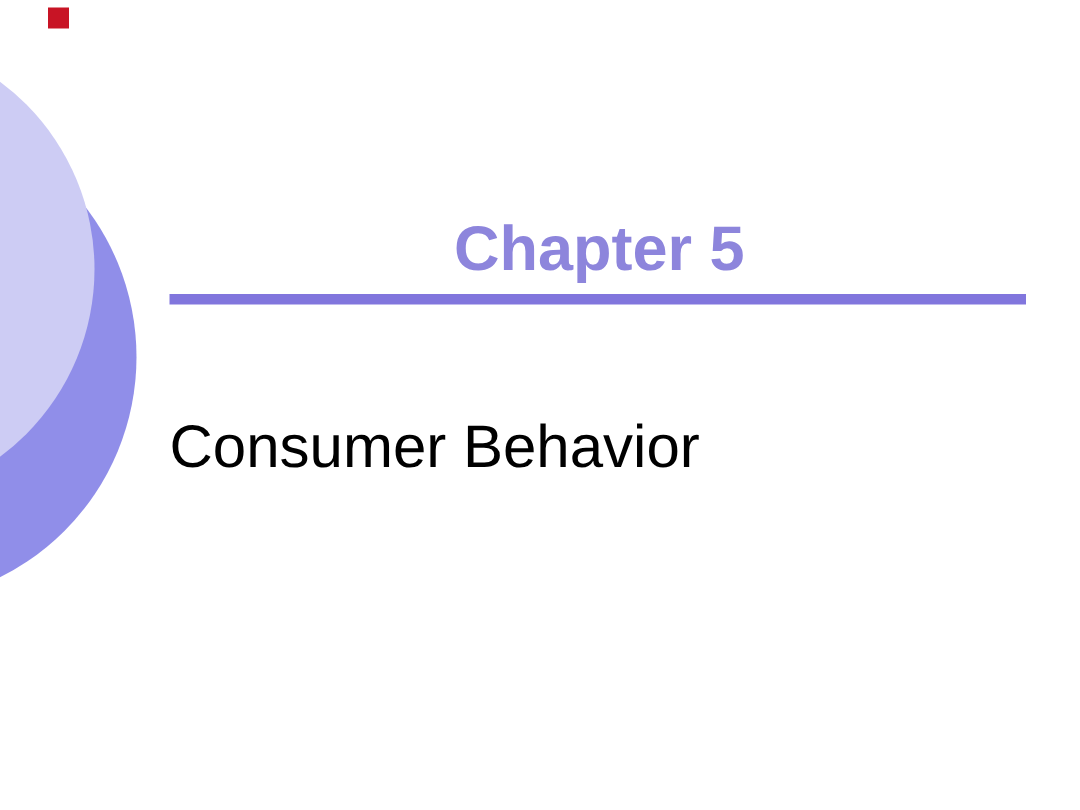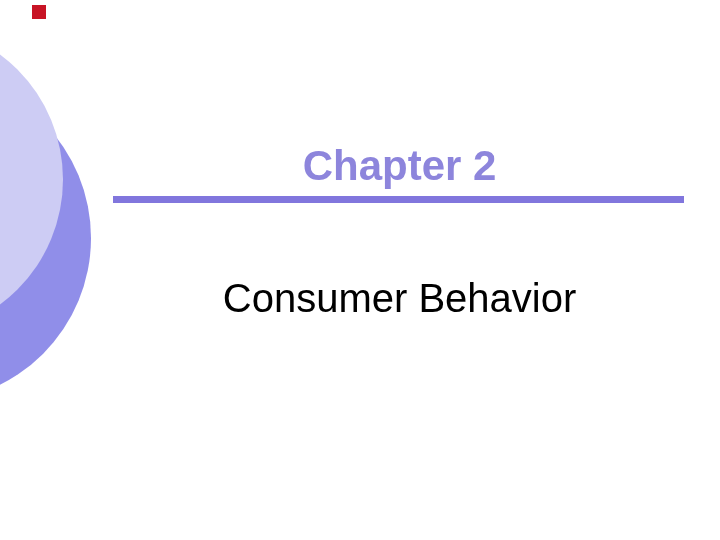--- a/index.html
+++ b/index.html
@@ -60,38 +60,38 @@
     top: 196px;
     width: 571px;
     height: 7px;
     z-index: 4;
   }
   .subtitle-block {
     position: absolute;
     left: 113px;
     top: 275px;
     width: 573px;
-    text-align: center;
+    text-align: left;
     font-size: 40px;
     line-height: 46px;
     font-weight: normal;
     z-index: 4;
     white-space: nowrap;
   }
 </style>
 </head>
 <body>
 
 <div class="slide" style="background-color: rgb(255, 255, 255);">
 
   <div class="circle circle-dark" style="background-color: rgb(144, 142, 233);"></div>
 
   <div class="circle circle-light" style="background-color: rgb(205, 204, 244);"></div>
 
   <div class="accent-square" style="background-color: rgb(200, 20, 37);"></div>
 
-  <div class="title-block" style="color: rgb(141, 133, 220);">Chapter 2</div>
+  <div class="title-block" style="color: rgb(141, 133, 220);">Chapter 5</div>
 
   <div class="title-underline" style="background-color: rgb(129, 118, 221);"></div>
 
   <div class="subtitle-block" style="color: rgb(0, 0, 0);">Consumer Behavior</div>
 
 </div>
 
 </body></html>

